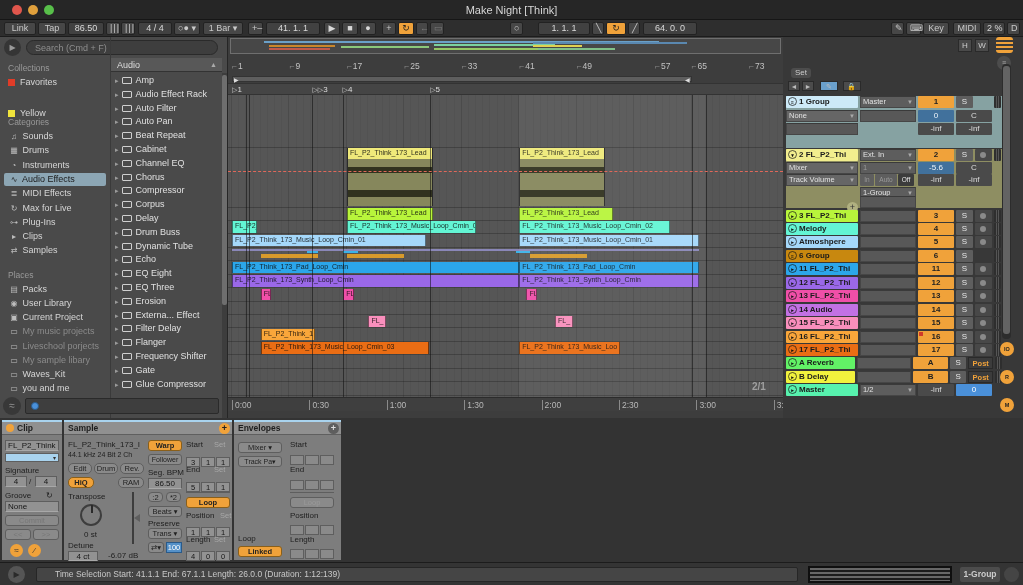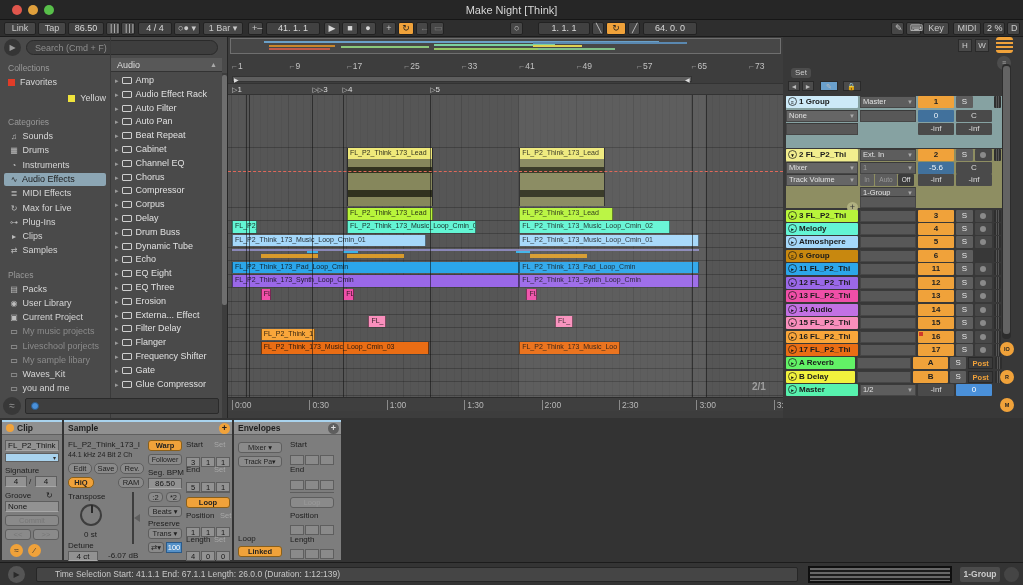--- a/index.html
+++ b/index.html
@@ -188,21 +188,21 @@
     <div class="tbtn tnum" style="left:983px;width:22px">2 %</div>
     <div class="tbtn" style="left:1007px;width:13px">D</div>
   </div>
 
   <div id="browser" class="abs">
     <div id="b-circle" class="abs">▶</div>
     <input id="b-search" class="abs" placeholder="Search (Cmd + F)" style="">
     <div id="b-nav">
         <div class="b-head abs" style="top: 26px;">Collections</div>
         <div class="b-item abs" style="top: 39px;"><span class="swatch" style="background: rgb(224, 60, 40);"></span>Favorites</div>
-        <div class="b-item abs" style="top: 55px; text-align: right;"><span class="swatch" style="background: rgb(240, 228, 60);"></span>Yellow</div>
+        <div class="b-item abs" style="top: 70px;"><span class="swatch" style="background: rgb(240, 228, 60);"></span>Yellow</div>
         <div class="b-head abs" style="top: 80px;">Categories</div>
         <div class="b-item abs" style="top: 93px;"><span class="bi-ic">♫</span> Sounds</div>
         <div class="b-item abs" style="top: 107.3px;"><span class="bi-ic">▦</span> Drums</div>
         <div class="b-item abs" style="top: 121.6px;"><span class="bi-ic">◔</span> Instruments</div>
         <div class="b-item abs sel" style="top: 135.9px;"><span class="bi-ic">∿</span> Audio Effects</div>
         <div class="b-item abs" style="top: 150.2px;"><span class="bi-ic">≣</span> MIDI Effects</div>
         <div class="b-item abs" style="top: 164.5px;"><span class="bi-ic">↻</span> Max for Live</div>
         <div class="b-item abs" style="top: 178.8px;"><span class="bi-ic">⊶</span> Plug-Ins</div>
         <div class="b-item abs" style="top: 193.1px;"><span class="bi-ic">▸</span> Clips</div>
         <div class="b-item abs" style="top: 207.4px;"><span class="bi-ic">⇄</span> Samples</div>
@@ -266,21 +266,21 @@
       <div class="ov" style="left:56%;top:9px;width:14%;background:#80c088"></div>
     </div>
     <div id="bar-ruler" class="abs">
         <div class="barnum" style="left: 4px;"><i>⌐</i>1</div>
         <div class="barnum" style="left: 61.44px;"><i>⌐</i>9</div>
         <div class="barnum" style="left: 118.88px;"><i>⌐</i>17</div>
         <div class="barnum" style="left: 176.32px;"><i>⌐</i>25</div>
         <div class="barnum" style="left: 233.76px;"><i>⌐</i>33</div>
         <div class="barnum" style="left: 291.2px;"><i>⌐</i>41</div>
         <div class="barnum" style="left: 348.64px;"><i>⌐</i>49</div>
-        <div class="barnum" style="left: 409px;"><i>⌐</i>57</div>
+        <div class="barnum" style="left: 427px;"><i>⌐</i>57</div>
         <div class="barnum" style="left: 463.52px;"><i>⌐</i>65</div>
         <div class="barnum" style="left: 520.96px;"><i>⌐</i>73</div>
       </div>
     <div id="brace-row" class="abs">
         <div id="brace" style="left: 4px; width: 459.52px;">
           <span class="brace-arr" style="left:1px">▶</span>
           <span class="brace-arr" style="right:1px">◀</span>
         </div>
       </div>
     <div id="locator-row" class="abs">
@@ -608,21 +608,21 @@
       <div class="pbtn abs" style="left:31px;top:107px;width:26px;height:11px;line-height:10px;color:#777">&gt;&gt;</div>
       <div class="orange-circ" style="left:8px;top:122px">≈</div>
       <div class="orange-circ" style="left:26px;top:122px">⁄</div>
     </div>
 
     <div class="panel" style="left:64px;width:168px">
       <div class="p-head"><span>Sample</span><span class="p-plus">+</span></div>
       <div class="plabel abs" style="left:4px;top:18px;width:78px;overflow:hidden">FL_P2_Think_173_I</div>
       <div class="plabel abs" style="left:4px;top:29px;font-size:7px">44.1 kHz 24 Bit 2 Ch</div>
       <div class="pbtn abs" style="left:4px;top:41px;width:24px;height:11px;line-height:10px;border-radius:5px">Edit</div>
-      <div class="pbtn abs" style="left:30px;top:41px;width:24px;height:11px;line-height:10px;border-radius:5px">Save</div>
+      <div class="pbtn abs" style="left:30px;top:41px;width:24px;height:11px;line-height:10px;border-radius:5px">Drum</div>
       <div class="pbtn abs" style="left:56px;top:41px;width:24px;height:11px;line-height:10px;border-radius:5px">Rev.</div>
       <div class="pbtn obtn abs" style="left:4px;top:55px;width:26px;height:11px;line-height:10px;border-radius:5px">HiQ</div>
       <div class="pbtn abs" style="left:54px;top:55px;width:26px;height:11px;line-height:10px;border-radius:5px">RAM</div>
       <div class="plabel abs" style="left:4px;top:70px">Transpose</div>
       <div class="abs" style="left:16px;top:82px;width:22px;height:22px;border:2px solid #3d3d3d;border-radius:50%">
           <div style="position:absolute;left:9px;top:-1px;width:2px;height:8px;background:#2a2a2a"></div>
         </div>
       <div class="plabel abs" style="left:20px;top:108px">0 st</div>
       <div class="plabel abs" style="left:4px;top:119px">Detune</div>
       <div class="fld abs" style="left:4px;top:129px;width:30px;height:10px;text-align:center">4 ct</div>

